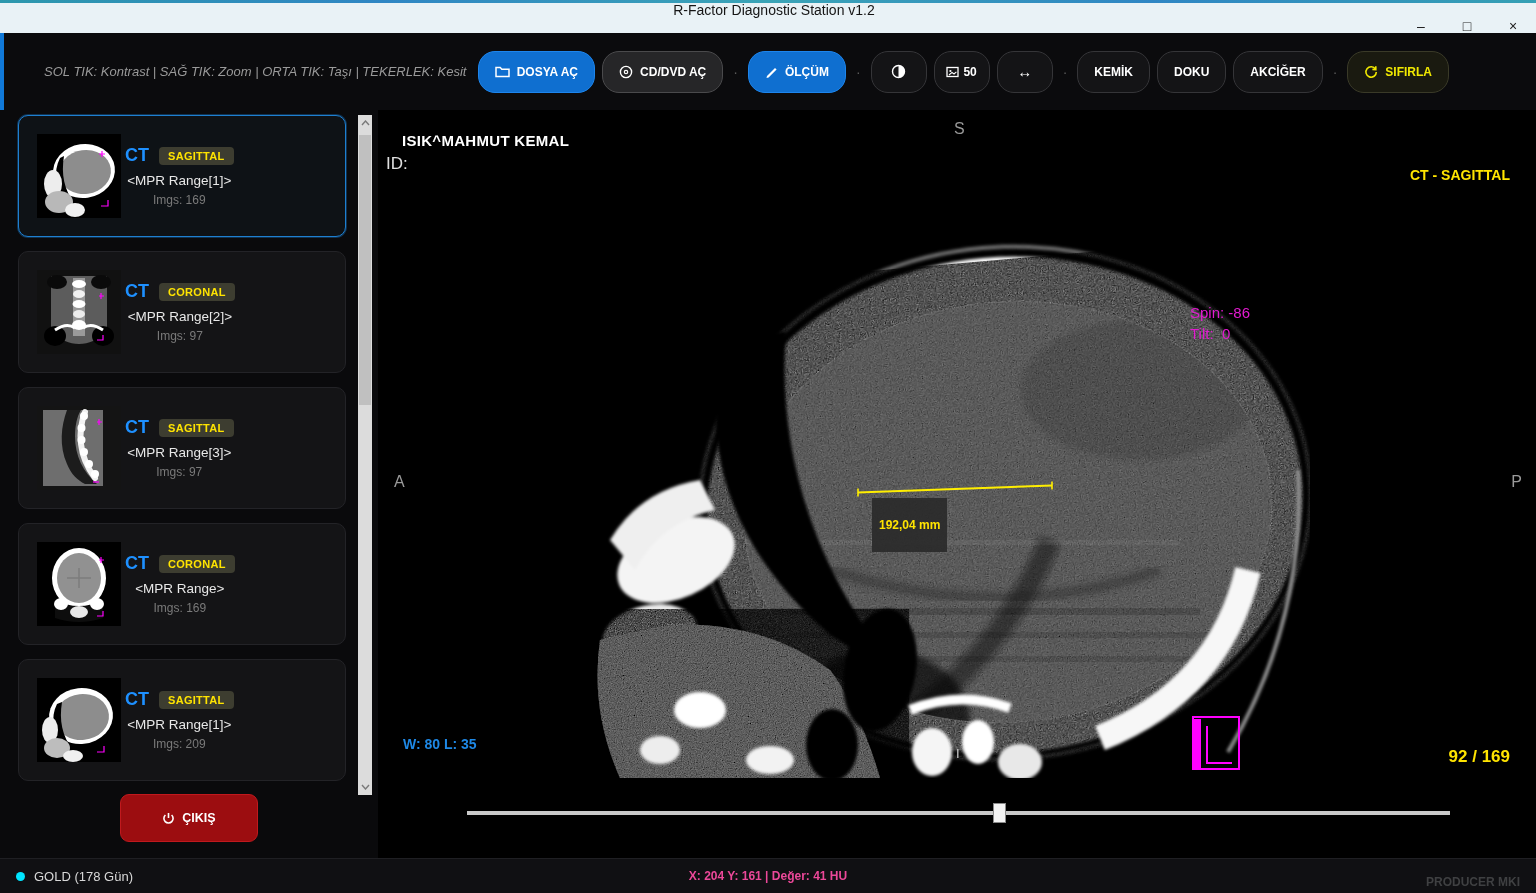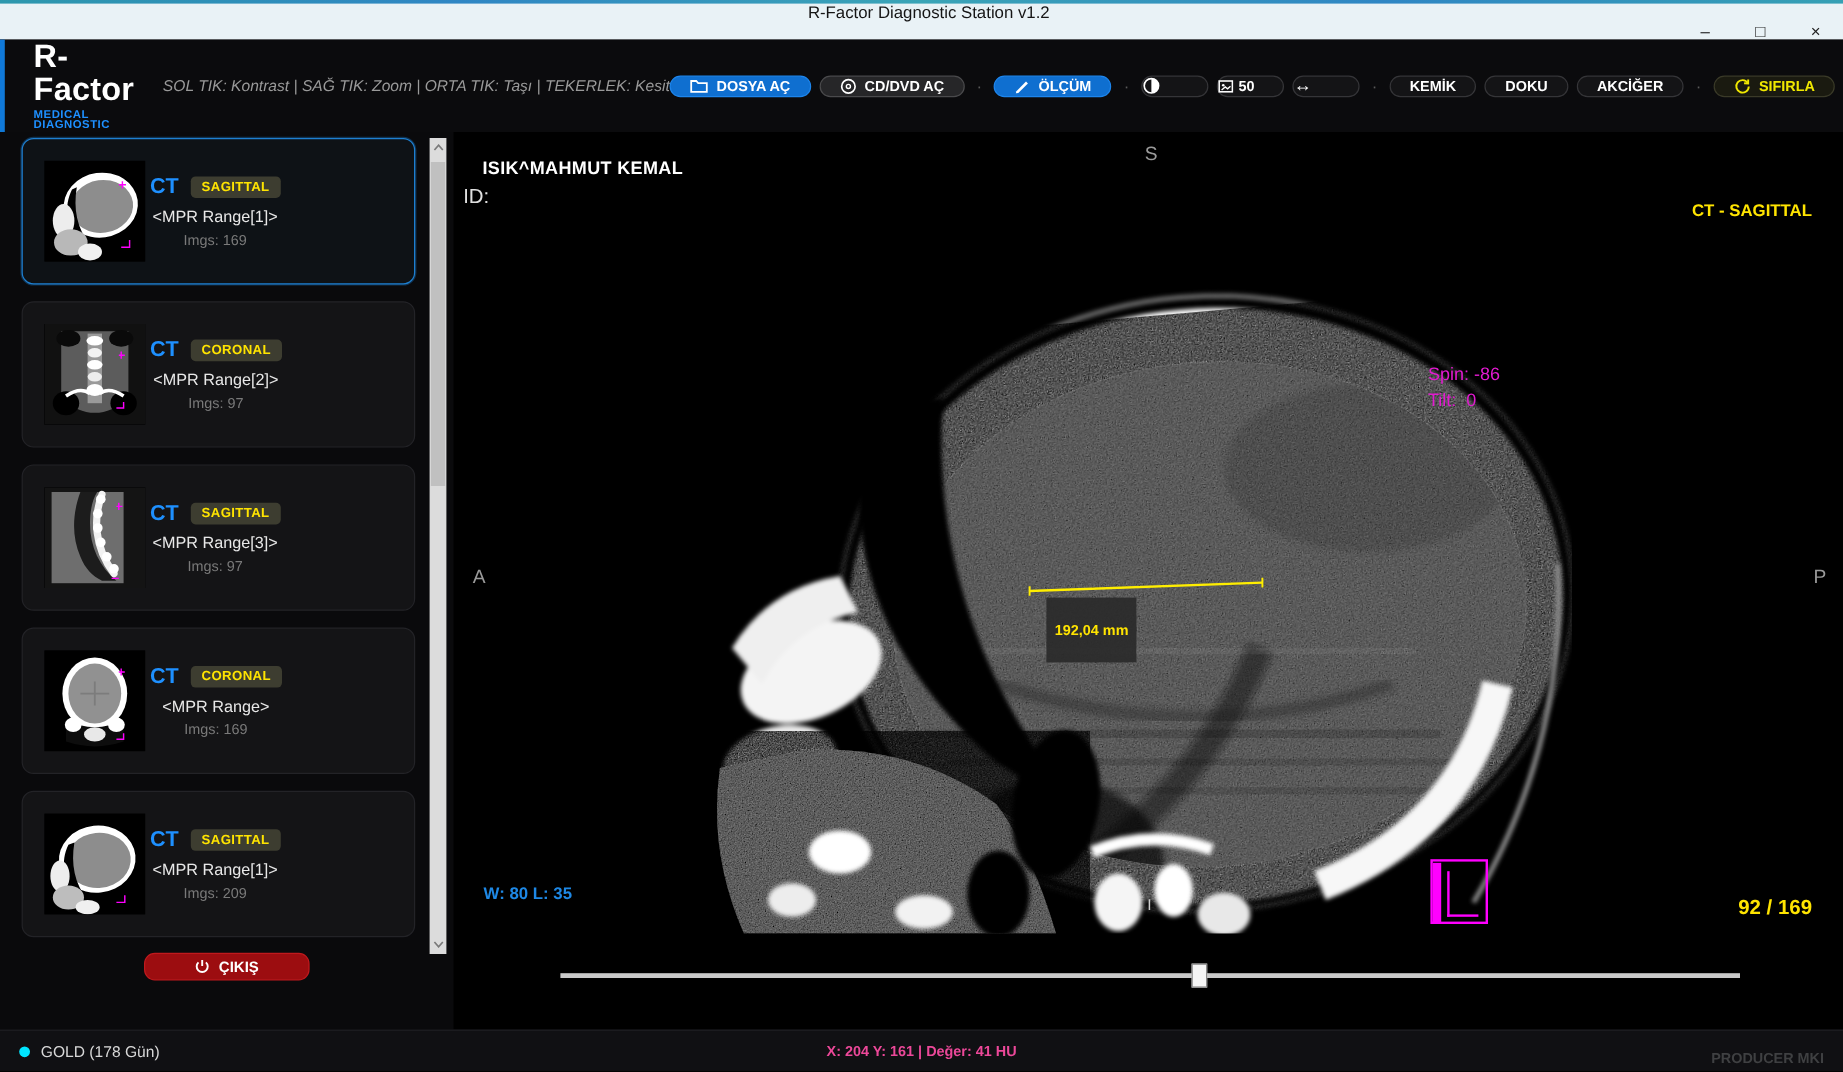--- a/index.html
+++ b/index.html
@@ -17,21 +17,21 @@
   .win-btn { width:46px; height:100%; display:flex; align-items:center; justify-content:center; font-size:14px; color:#222; cursor:default; }
 
   
   .toolbar { position:absolute; top:33px; left:0; right:0; height:77px; background:#0b0b0d; display:flex; align-items:center; padding:0 20px; }
   .accent-edge { position:absolute; left:0; top:0; width:4px; height:77px; background:#1079d8; }
   .logo-block { line-height:1; margin-left:8px; }
   .logo-title { font-size:27px; font-weight:bold; color:#fff; letter-spacing:.2px; }
   .logo-sub { font-size:9.5px; font-weight:bold; color:#1e90ff; letter-spacing:.4px; margin-top:3px; }
   .hint-text { font-size:13px; font-style:italic; color:#9a9a9a; margin-left:24px; white-space:nowrap; }
   .tb-buttons { margin-left:auto; display:flex; align-items:center; gap:7px; }
-  .pill { height:18px; border-radius:17px; display:flex; align-items:center; gap:7px;
+  .pill { height:42px; border-radius:17px; display:flex; align-items:center; justify-content:center; gap:7px;
     font-size:12px; font-weight:bold; color:#fff; padding:0 16px; white-space:nowrap; cursor:default; }
   .pill.blue { background:#0f6fd0; border:1px solid #1d85ec; }
   .pill.dark { background:#262628; border:1px solid #4a4a4c; }
   .pill.darker { background:#141416; border:1px solid #353538; }
   .pill.icon-only { width:56px; padding:0; }
   .pill.yellow { background:#1a1a10; border:1px solid #3a3a28; color:#f0e800; }
   .sep-dot { color:#5a5a5a; font-size:14px; padding:0 3px; }
   .lic-gap { width:60px; }
   svg.tbicon { display:block; }
 
@@ -48,21 +48,21 @@
   .plane-badge { background:#3d3d30; color:#ffe400; font-size:11px; font-weight:bold; padding:3px 9px; border-radius:4px; letter-spacing:.3px; }
   .range-text { color:#e8e8e8; font-size:13.5px; margin-top:7px; }
   .imgs-text { color:#7a7a7a; font-size:12px; margin-top:5px; }
 
   .side-scrollbar { position:absolute; top:5px; right:6px; width:14px; height:680px; background:#dcdcdc; }
   .sb-arrow { position:absolute; left:0; width:14px; height:16px; display:flex; align-items:center; justify-content:center; }
   .sb-arrow.up { top:0; } .sb-arrow.down { bottom:0; }
   .sb-thumb { position:absolute; left:1px; width:12px; top:20px; height:270px; background:#c0c0c0; }
 
   .exit-row { position:absolute; left:0; right:0; bottom:8px; height:56px; display:flex; justify-content:center; }
-  .exit-btn { width:138px; height:23px; background:#9c0d10; border:1px solid #c0191d; border-radius:9px; color:#fff;
+  .exit-btn { width:138px; height:48px; background:#9c0d10; border:1px solid #c0191d; border-radius:9px; color:#fff;
     font-size:12.5px; font-weight:bold; display:flex; align-items:center; justify-content:center; gap:7px; cursor:default; }
 
   
   .viewer { position:absolute; top:110px; left:378px; right:0; bottom:35px; background:#000; overflow:hidden; }
   .ct-image { position:absolute; left:202px; top:130px; width:730px; height:538px; }
   .ov { position:absolute; white-space:pre; }
   .patient-name { left:24px; top:22px; color:#fff; font-size:15px; font-weight:bold; letter-spacing:.3px; }
   .patient-id { left:8px; top:44px; color:#e0e0e0; font-size:17px; }
   .orient { color:#9a9a9a; font-size:16px; }
   .orient.s { left:576px; top:10px; }
@@ -101,24 +101,20 @@
     <div class="title-text">R-Factor Diagnostic Station v1.2</div>
     <div class="win-controls">
       <div class="win-btn">–</div>
       <div class="win-btn">□</div>
       <div class="win-btn">×</div>
     </div>
   </div>
 
   <div class="toolbar">
     <div class="accent-edge"></div>
-    <div class="logo-block">
-      <div class="logo-title">R-Factor</div>
-      <div class="logo-sub">MEDICAL DIAGNOSTIC</div>
-    </div>
     <div class="hint-text">SOL TIK: Kontrast | SAĞ TIK: Zoom | ORTA TIK: Taşı | TEKERLEK: Kesit</div>
 
     <div class="tb-buttons">
       <div class="pill blue">
         <svg class="tbicon" width="15" height="13" viewBox="0 0 15 13">
             <path d="M1 2.5 h4.2 l1.6 1.8 H14 V11.5 H1 Z" fill="none" stroke="#fff" stroke-width="1.5"></path>
           </svg>
         <span>DOSYA AÇ</span>
       </div>
       <div class="pill dark">

